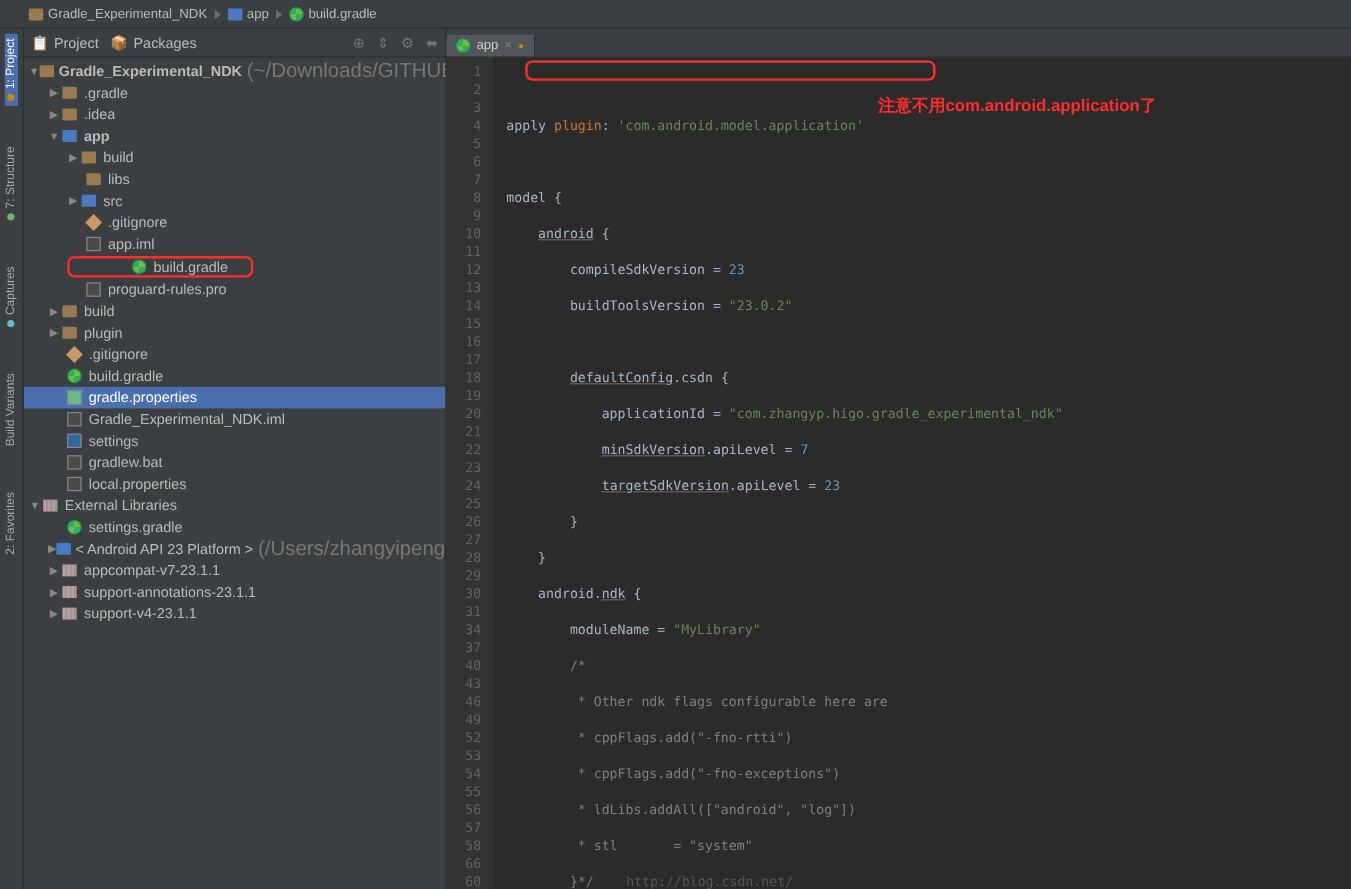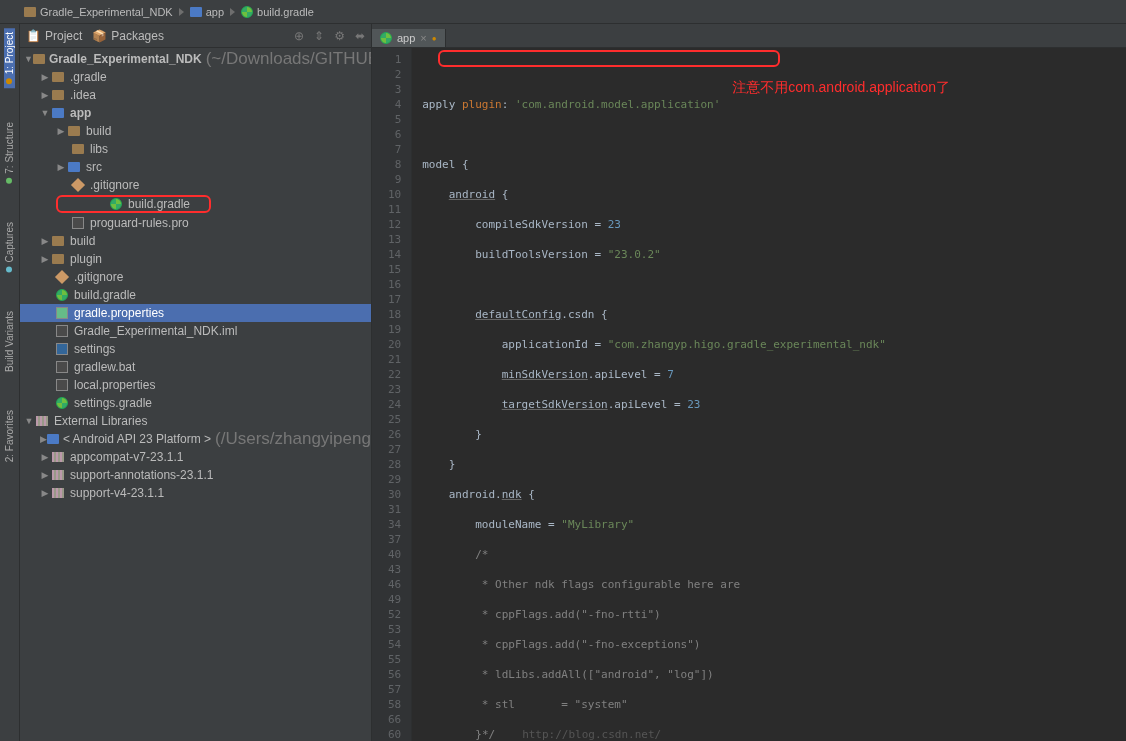--- a/index.html
+++ b/index.html
@@ -135,20 +135,21 @@
   left: 26px; top: 2px;
   width: 342px; height: 17px;
   border: 2px solid #ff2d2d; border-radius: 6px;
   pointer-events:none;
 }
 .red-ann-text {
   position:absolute;
   left: 320px; top: 32px;
   color: #ff2d2d; font-size: 14px;
   font-family: "Microsoft YaHei", sans-serif;
+  font-weight: bold;
 }
 .watermark { color: #555; margin-left: 27px; }
 </style>
 </head>
 <body>
 
 <div class="breadcrumb">
   <span class="item">
       <span class="folder-icn"></span> 
       <span>Gradle_Experimental_NDK</span>
@@ -248,20 +249,26 @@
             <span class="folder-icn module"></span>
           </span>
           <span class="label">src</span>
         </div>
       <div class="tree-row" style="padding-left:50px">
           <span class="icn">
             <span class="git-icn"></span>
           </span>
           <span class="label">.gitignore</span>
         </div>
+      <div class="tree-row" style="padding-left:50px">
+          <span class="icn">
+            <span class="file-icn"></span>
+          </span>
+          <span class="label">app.iml</span>
+        </div>
       <div class="tree-row redbox" style="padding-left:50px;margin:1px 160px 1px 36px">
           <span class="icn">
             <span class="gradle-icn"></span>
           </span>
           <span class="label">build.gradle</span>
         </div>
       <div class="tree-row" style="padding-left:50px">
           <span class="icn">
             <span class="file-icn"></span>
           </span>
@@ -315,33 +322,33 @@
           <span class="icn">
             <span class="file-icn"></span>
           </span>
           <span class="label">gradlew.bat</span>
         </div>
       <div class="tree-row" style="padding-left:34px">
           <span class="icn">
             <span class="file-icn"></span>
           </span>
           <span class="label">local.properties</span>
-        </div>
-      <div class="tree-row" style="padding-left:34px">
-          <span class="icn">
-            <span class="gradle-icn"></span>
-          </span>
-          <span class="label">settings.gradle</span>
         </div>
       <div class="tree-row" style="padding-left:4px">
           <span class="arrow down"></span>
           <span class="icn">
             <span class="lib-icn"></span>
           </span>
           <span class="label">External Libraries</span>
+        </div>
+      <div class="tree-row" style="padding-left:34px">
+          <span class="icn">
+            <span class="gradle-icn"></span>
+          </span>
+          <span class="label">settings.gradle</span>
         </div>
       <div class="tree-row" style="padding-left:20px">
           <span class="arrow right"></span>
           <span class="icn">
             <span class="folder-icn module"></span>
           </span>
           <span class="label">&lt; Android API 23 Platform &gt;</span>
           <span class="hint">(/Users/zhangyipeng</span>
         </div>
       <div class="tree-row" style="padding-left:20px">

